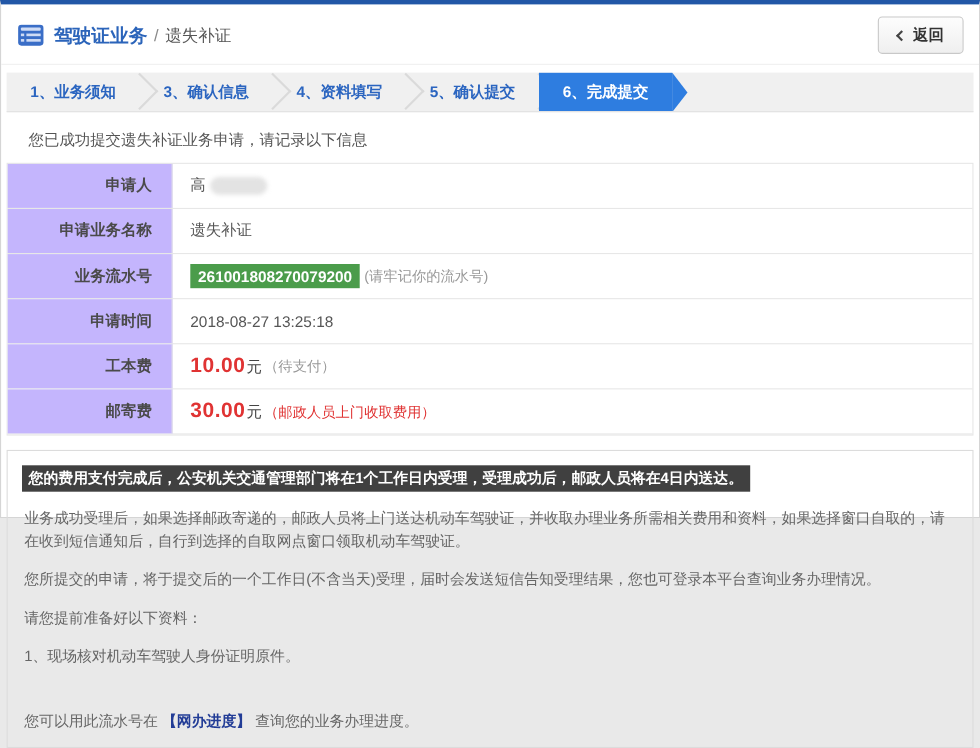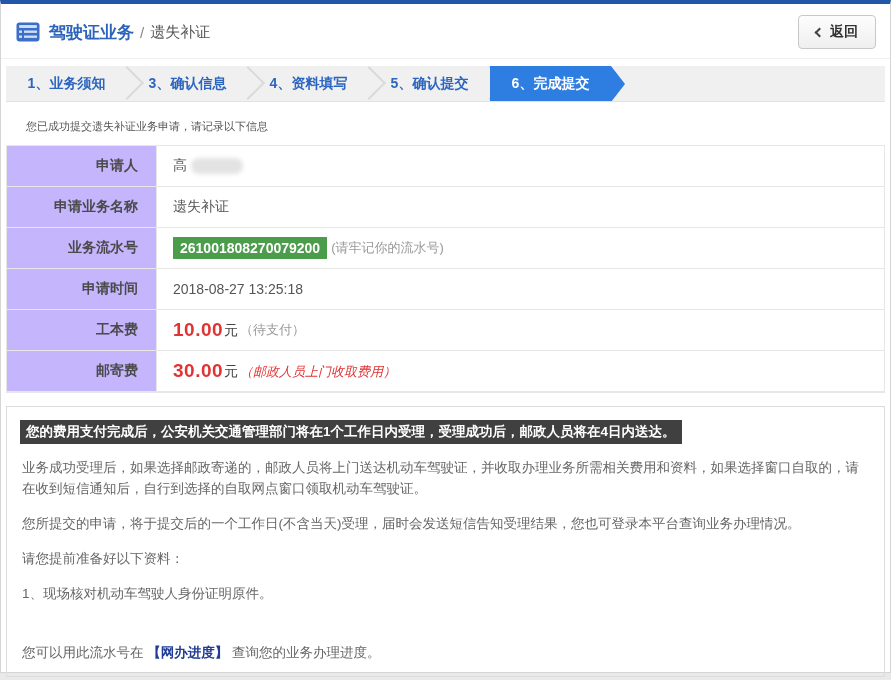--- a/index.html
+++ b/index.html
@@ -1,21 +1,21 @@
 <!DOCTYPE html>
 <html><head>
 <meta charset="utf-8">
 <style>
   * { box-sizing: border-box; }
   body {
     margin: 0; width: 891px; height: 680px; background: #e9e9e9;
     font-family: "Liberation Sans", "DejaVu Sans", sans-serif;
   }
   .page {
-    width: 891px; height: 673px; background: #fff;
+    width: 891px; height: 471px; background: #fff;
     border: 1px solid #d5d5d5; border-top: 4px solid #2257a7;
   }
   
   .header { display: flex; align-items: center; padding: 11px 14px 9px 15px; border-bottom: 1px solid #f0f0f0; }
   .hicon { width: 24px; height: 20px; flex: none; }
   .title { color: #2b64ba; font-size: 17px; font-weight: bold; margin-left: 9px; }
   .crumb-sep { color: #888; font-size: 15px; margin: 1px 6px 0; }
   .subtitle { color: #555; font-size: 15px; margin-top: 1px; }
   .back-btn {
     margin-left: auto; display: flex; align-items: center; cursor: pointer;
@@ -23,33 +23,33 @@
     border-radius: 4px; padding: 7px 17px; font-size: 14px; color: #333; font-weight: bold; text-align: right;
   }
   .back-chevron { width: 7px; height: 7px; border-left: 2px solid #444; border-bottom: 2px solid #444; transform: rotate(45deg); margin-right: 7px; }
   
   .steps { display: flex; margin: 7px 5px 0; background: #f0f0f0; height: 36px; border-bottom: 1px solid #e2e2e2; position: relative; overflow: hidden; }
   .step { width: 121px; flex: none; display: flex; align-items: center; justify-content: center; color: #2b65c0; font-size: 14px; font-weight: bold; position: relative; cursor: default; }
   .step .sep { position: absolute; right: -12px; top: 5px; width: 24px; height: 24px; border-top: 2px solid #dadada; border-right: 2px solid #dadada; transform: rotate(45deg); background: transparent; z-index: 1; }
   .step.active { background: #2e7de0; color: #fff; z-index: 2; }
   .step.active::after { content: ''; position: absolute; left: 100%; top: 0; border-top: 18px solid transparent; border-bottom: 18px solid transparent; border-left: 14px solid #2e7de0; }
   
-  .success-msg { margin: 17px 0 11px 25px; font-size: 11px; color: #555; }
+  .success-msg { margin: 17px 0 11px 25px; font-size: 14px; color: #555; }
   
   .info-table { margin: 0 5px; border: 1px solid #e7e7e7; }
   .row { display: flex; border-bottom: 1px solid #e7e7e7; height: 41px; align-items: stretch; }
   .row:last-child { border-bottom: 1px solid #e7e7e7; }
   .row .label { width: 150px; flex: none; background: #c4b5fd; color: #4a4a4a; font-weight: bold; font-size: 14px; display: flex; align-items: center; justify-content: flex-end; padding-right: 18px; border-right: 1px solid #e7e7e7; }
   .row .value { display: flex; align-items: center; padding-left: 16px; font-size: 14px; color: #555; }
   .redacted { display: inline-block; width: 52px; height: 16px; margin-left: 4px; background: #e3e3e3; border-radius: 8px; filter: blur(2px); }
   .serial-badge { background: #4b9c4b; color: #fff; font-weight: bold; font-size: 14px; padding: 3px 7px; margin-right: 4px; }
   .gray-note { color: #999; font-size: 13px; }
   .price { color: #e03333; font-size: 19px; font-weight: bold; letter-spacing: 0.5px; }
   .unit { color: #444; font-size: 14px; margin: 2px 2px 0 1px; }
-  .red-note { color: #e03333; font-size: 13px; margin-top: 2px; font-style: italic; }
+  .red-note { color: #e03333; font-size: 13px; margin-top: 2px; }
   
   .notes { margin: 13px 5px 0; border: 1px solid #dcdcdc; padding: 9px 13px 12px; min-height: 218px; }
   .banner { display: inline-block; background: #404040; color: #fff; font-weight: bold; font-size: 13.5px; padding: 4px 6px; margin: 4px 0 0; line-height: 1.2; }
   .notes p { margin: 14px 2px 0; font-size: 13.5px; color: #666; line-height: 1.55; }
   .progress-line { margin-top: 38px !important; }
   .link { color: #223c96; font-weight: bold; cursor: pointer; }
 </style>
 </head>
 <body>
 

